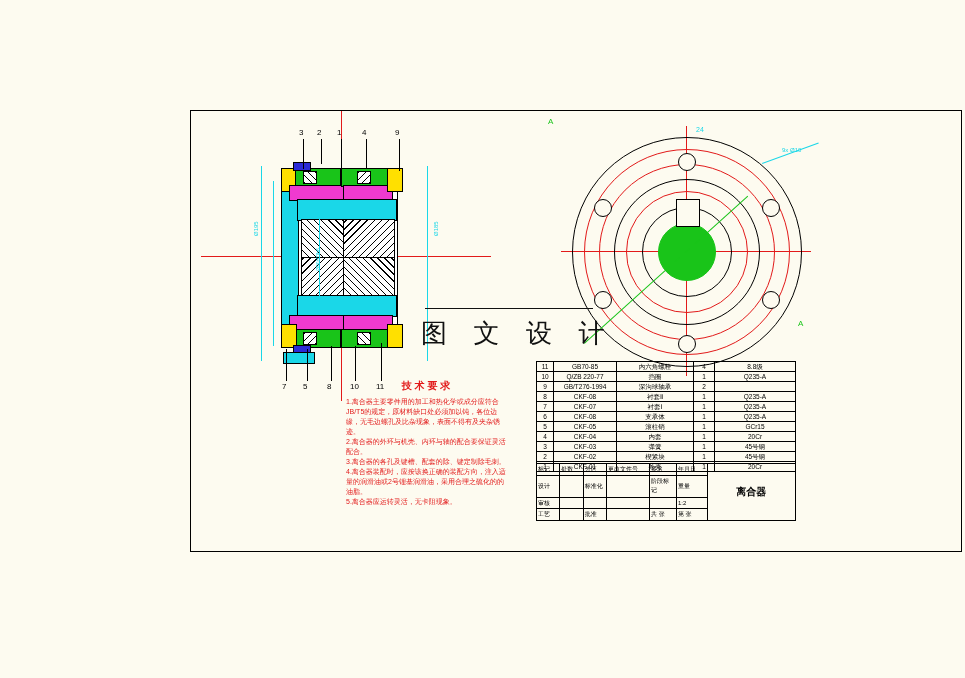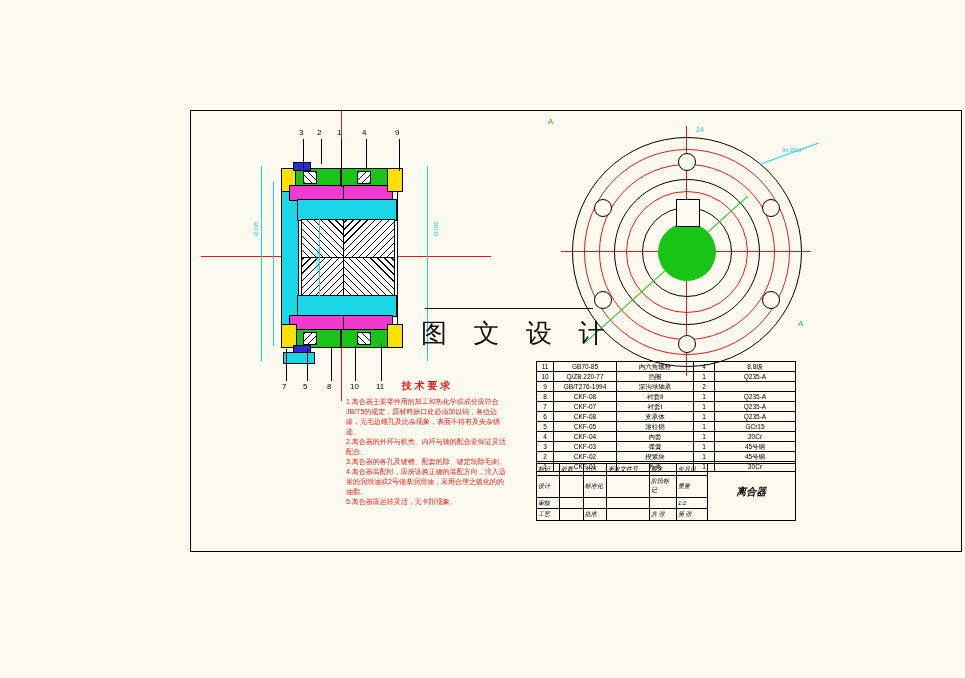--- a/index.html
+++ b/index.html
@@ -66,21 +66,21 @@
   #parts td{
     border:1px solid #000;font-size:6.5px;height:9px;padding:0 1px;
     color:#000;line-height:9px;white-space:nowrap;overflow:hidden;
   }
   .c-no{width:14px;text-align:center;}
   .c-code{width:60px;text-align:center;}
   .c-name{width:74px;text-align:center;}
   .c-qty{width:18px;text-align:center;}
   .c-mat{width:78px;text-align:center;}
 
-  #titleblock{left:345px;top:352px;width:260px;height:58px;border-collapse:collapse;font-style:italic;}
+  #titleblock{left:345px;top:352px;width:260px;height:58px;border-collapse:collapse;}
   #titleblock td{border:1px solid #000;font-size:6px;padding:0 1px;color:#000;}
   #titleblock .big{font-size:10px;text-align:center;font-weight:bold;}
   .tb-small{font-size:5.5px;}
 </style>
 </head>
 <body>
 
 <div id="sheet">
 
   <div class="abs" id="leftview">

